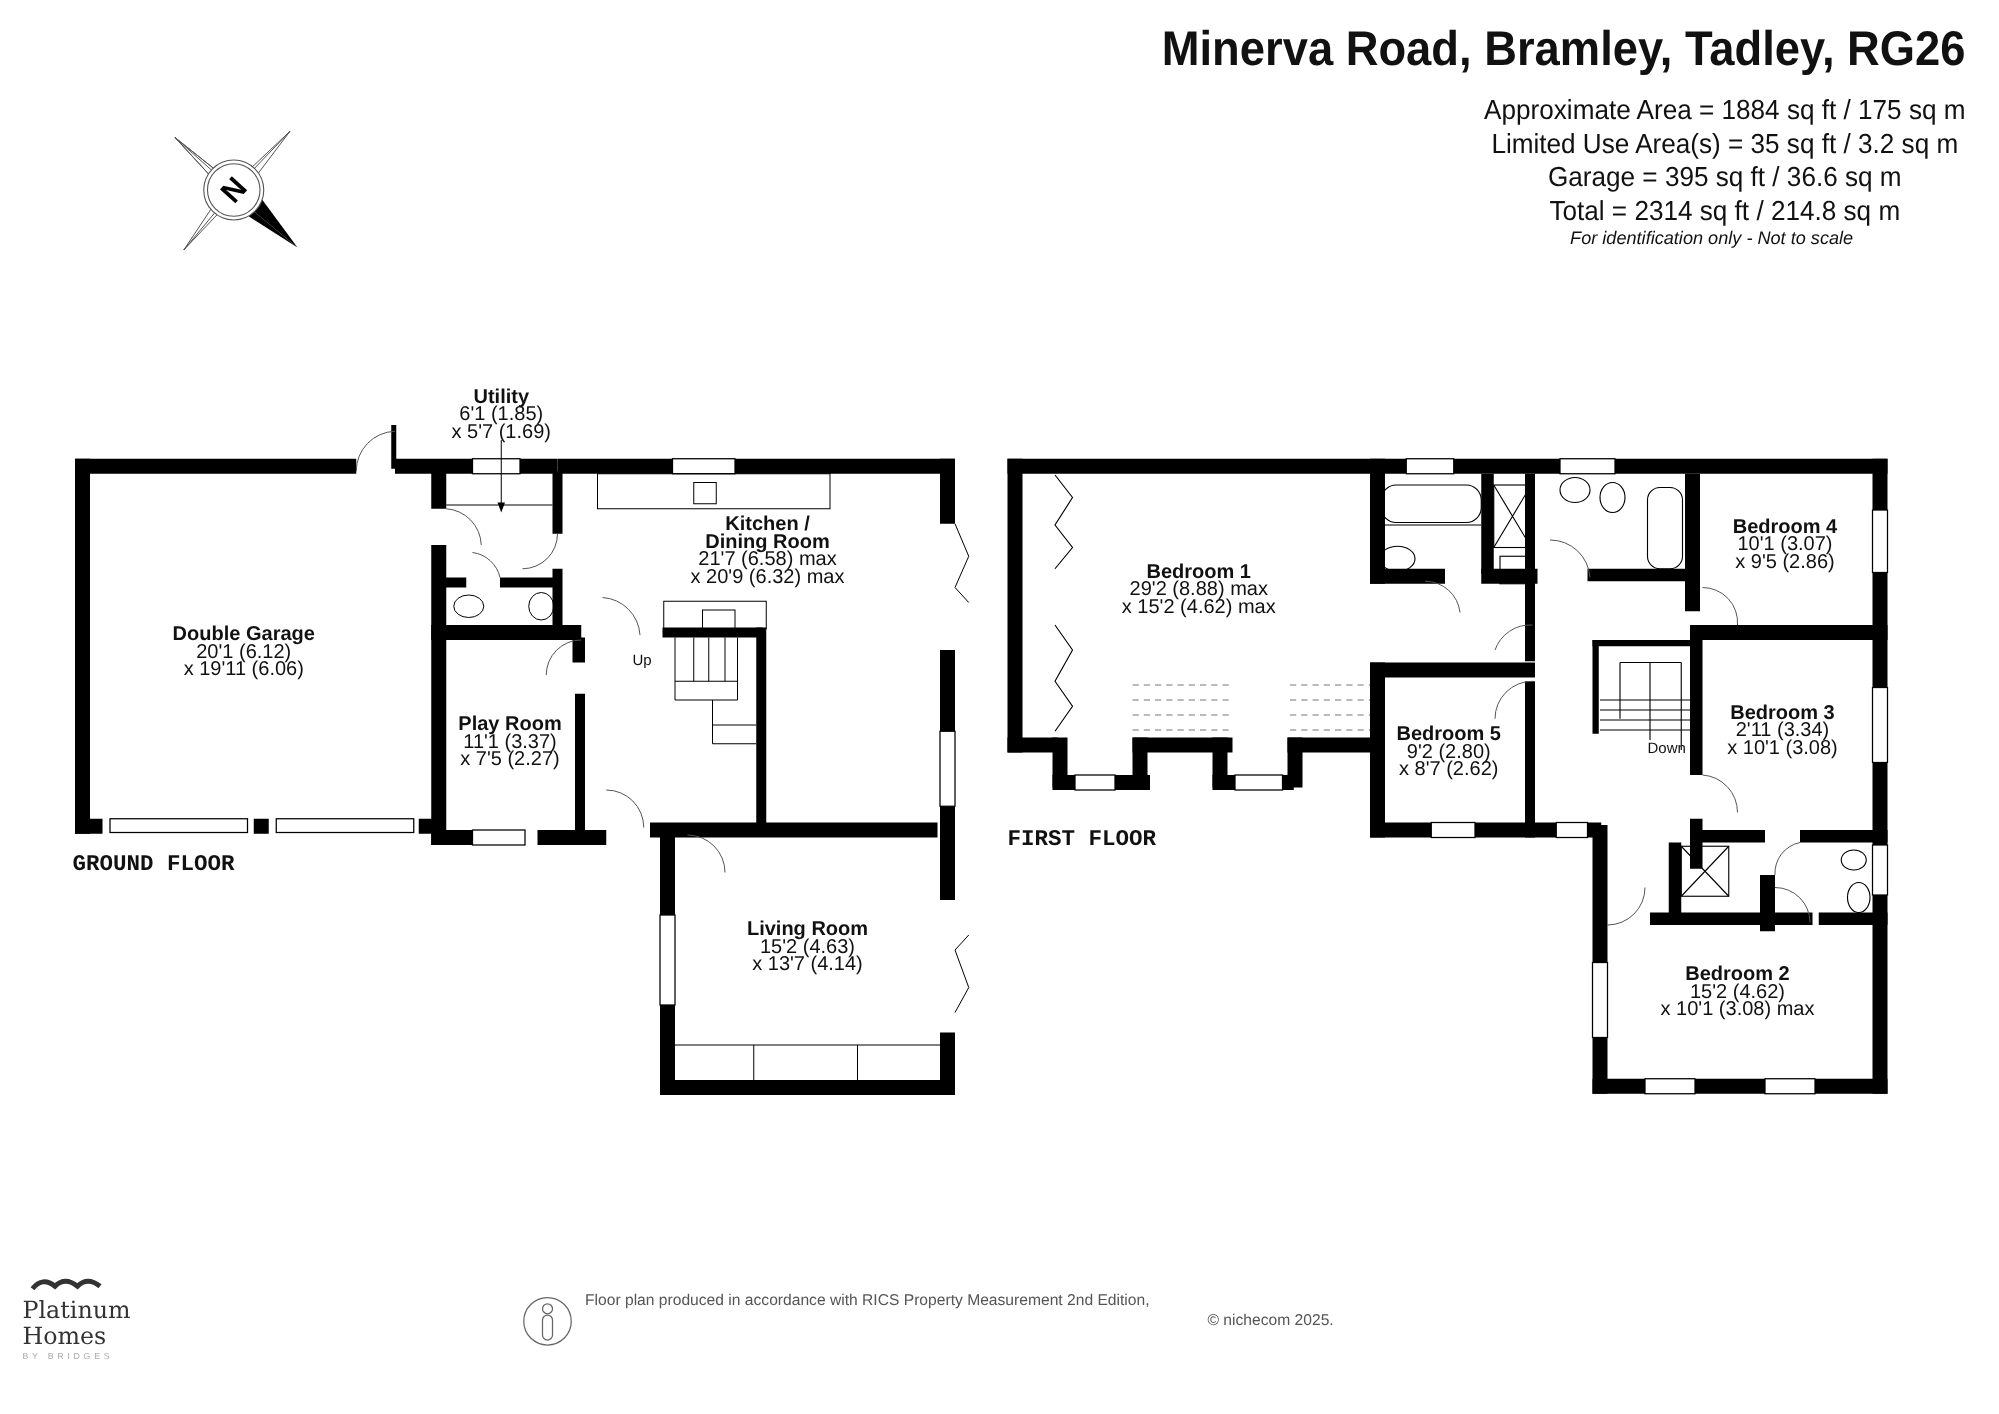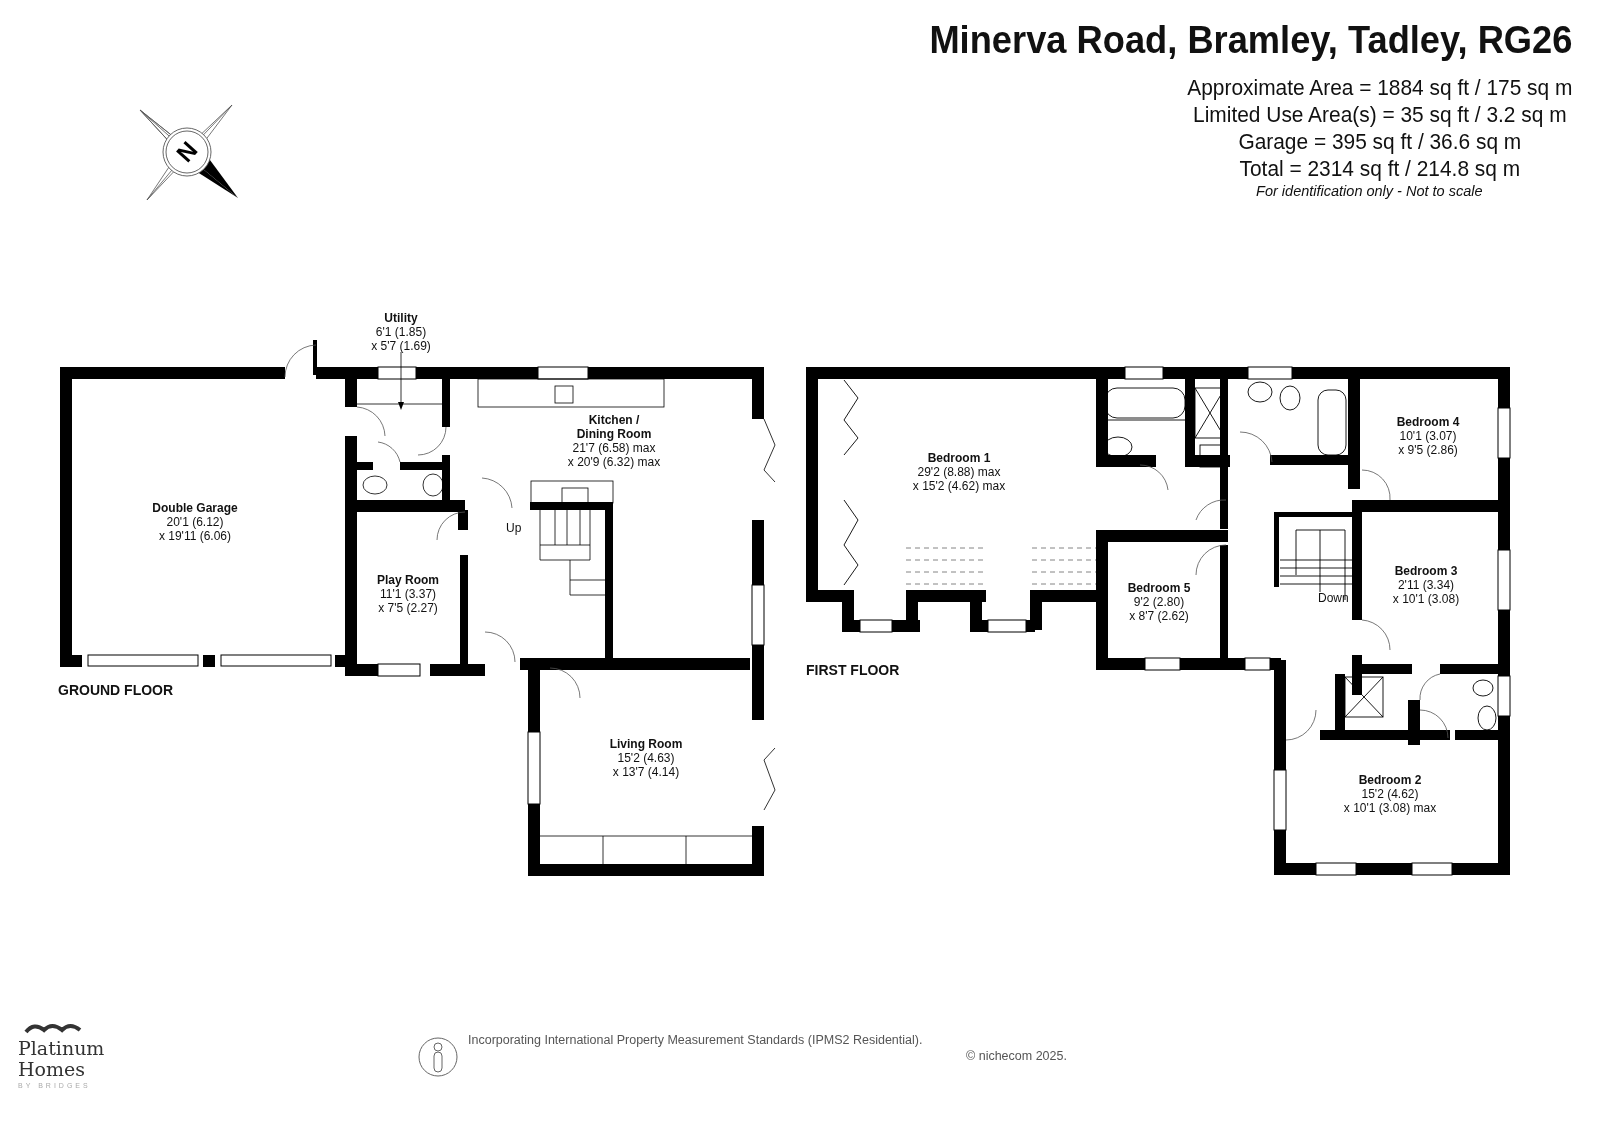--- a/index.html
+++ b/index.html
@@ -3,22 +3,22 @@
 <meta charset="utf-8">
 <style>
   html, body { margin: 0; padding: 0; background: #ffffff; }
   body { width: 1599px; height: 1131px; position: relative; overflow: hidden;
          font-family: "Liberation Sans", "DejaVu Sans", sans-serif; color: #111; }
   .title { position: absolute; right: 27px; top: 18px; font-size: 39px; font-weight: bold;
            letter-spacing: 0px; white-space: nowrap; transform: scaleX(0.93); transform-origin: right top; }
   .areas { position: absolute; right: 27px; top: 74px; text-align: center; }
   .areas .line { font-size: 22px; line-height: 27px; white-space: nowrap; transform: scaleX(0.95); transform-origin: right top; }
   .areas .note { font-size: 14.5px; margin-top: 1px; white-space: nowrap; font-style: italic; }
-  .floor-label { position: absolute; font-size: 14px; font-weight: bold; white-space: nowrap; }
-  .room { position: absolute; text-align: center; font-size: 12px; line-height: 14px; transform: translateX(-50%); white-space: nowrap; }
+  .floor-label { position: absolute; font-size: 18px; font-weight: bold; white-space: nowrap; font-family: Liberation Mono, monospace; }
+  .room { position: absolute; text-align: center; font-size: 16px; line-height: 14px; transform: translateX(-50%); white-space: nowrap; }
   .room .name { font-weight: bold; }
   .stair-label { position: absolute; font-size: 12px; font-weight: normal; }
   svg.plan { position: absolute; left: 0; top: 0; }
   .compass { position: absolute; left: 135px; top: 100px; width: 110px; height: 105px; }
   .logo { position: absolute; left: 18px; top: 1020px; width: 100px; color: #333; }
   .logo .l1 { font-family: "DejaVu Serif", serif; font-size: 19px; line-height: 21px; }
   .logo .l2 { font-size: 7px; letter-spacing: 3px; color: #aaa; margin-top: 2px; }
   .footer-icon { position: absolute; left: 418px; top: 1035px; width: 40px; height: 44px; }
   .footer-text { position: absolute; left: 468px; top: 1031px; font-size: 12.5px; line-height: 18px; color: #555; }
 </style>
@@ -296,15 +296,15 @@
   <div class="l1">Homes</div>
   <div class="l2">BY BRIDGES</div>
 </div>
 
 <svg class="footer-icon" viewBox="0 0 40 44">
   <circle cx="20" cy="22" r="19" fill="none" stroke="#666" stroke-width="1"></circle>
   <circle cx="20" cy="12" r="4" fill="none" stroke="#666" stroke-width="1"></circle>
   <rect x="16" y="17" width="8" height="20" rx="4" fill="none" stroke="#666" stroke-width="1"></rect>
 </svg>
 <div class="footer-text">
-  <div class="row">Incorporating International Property Measurement Standards (IPMS2 Residential).</div>
+  <div class="row">Floor plan produced in accordance with RICS Property Measurement 2nd Edition,</div>
 </div>
 <div style="position:absolute; left:966px; top:1049px; font-size:12.5px; color:#555; white-space:nowrap;">© nichecom 2025.</div>
 
 </body></html>

